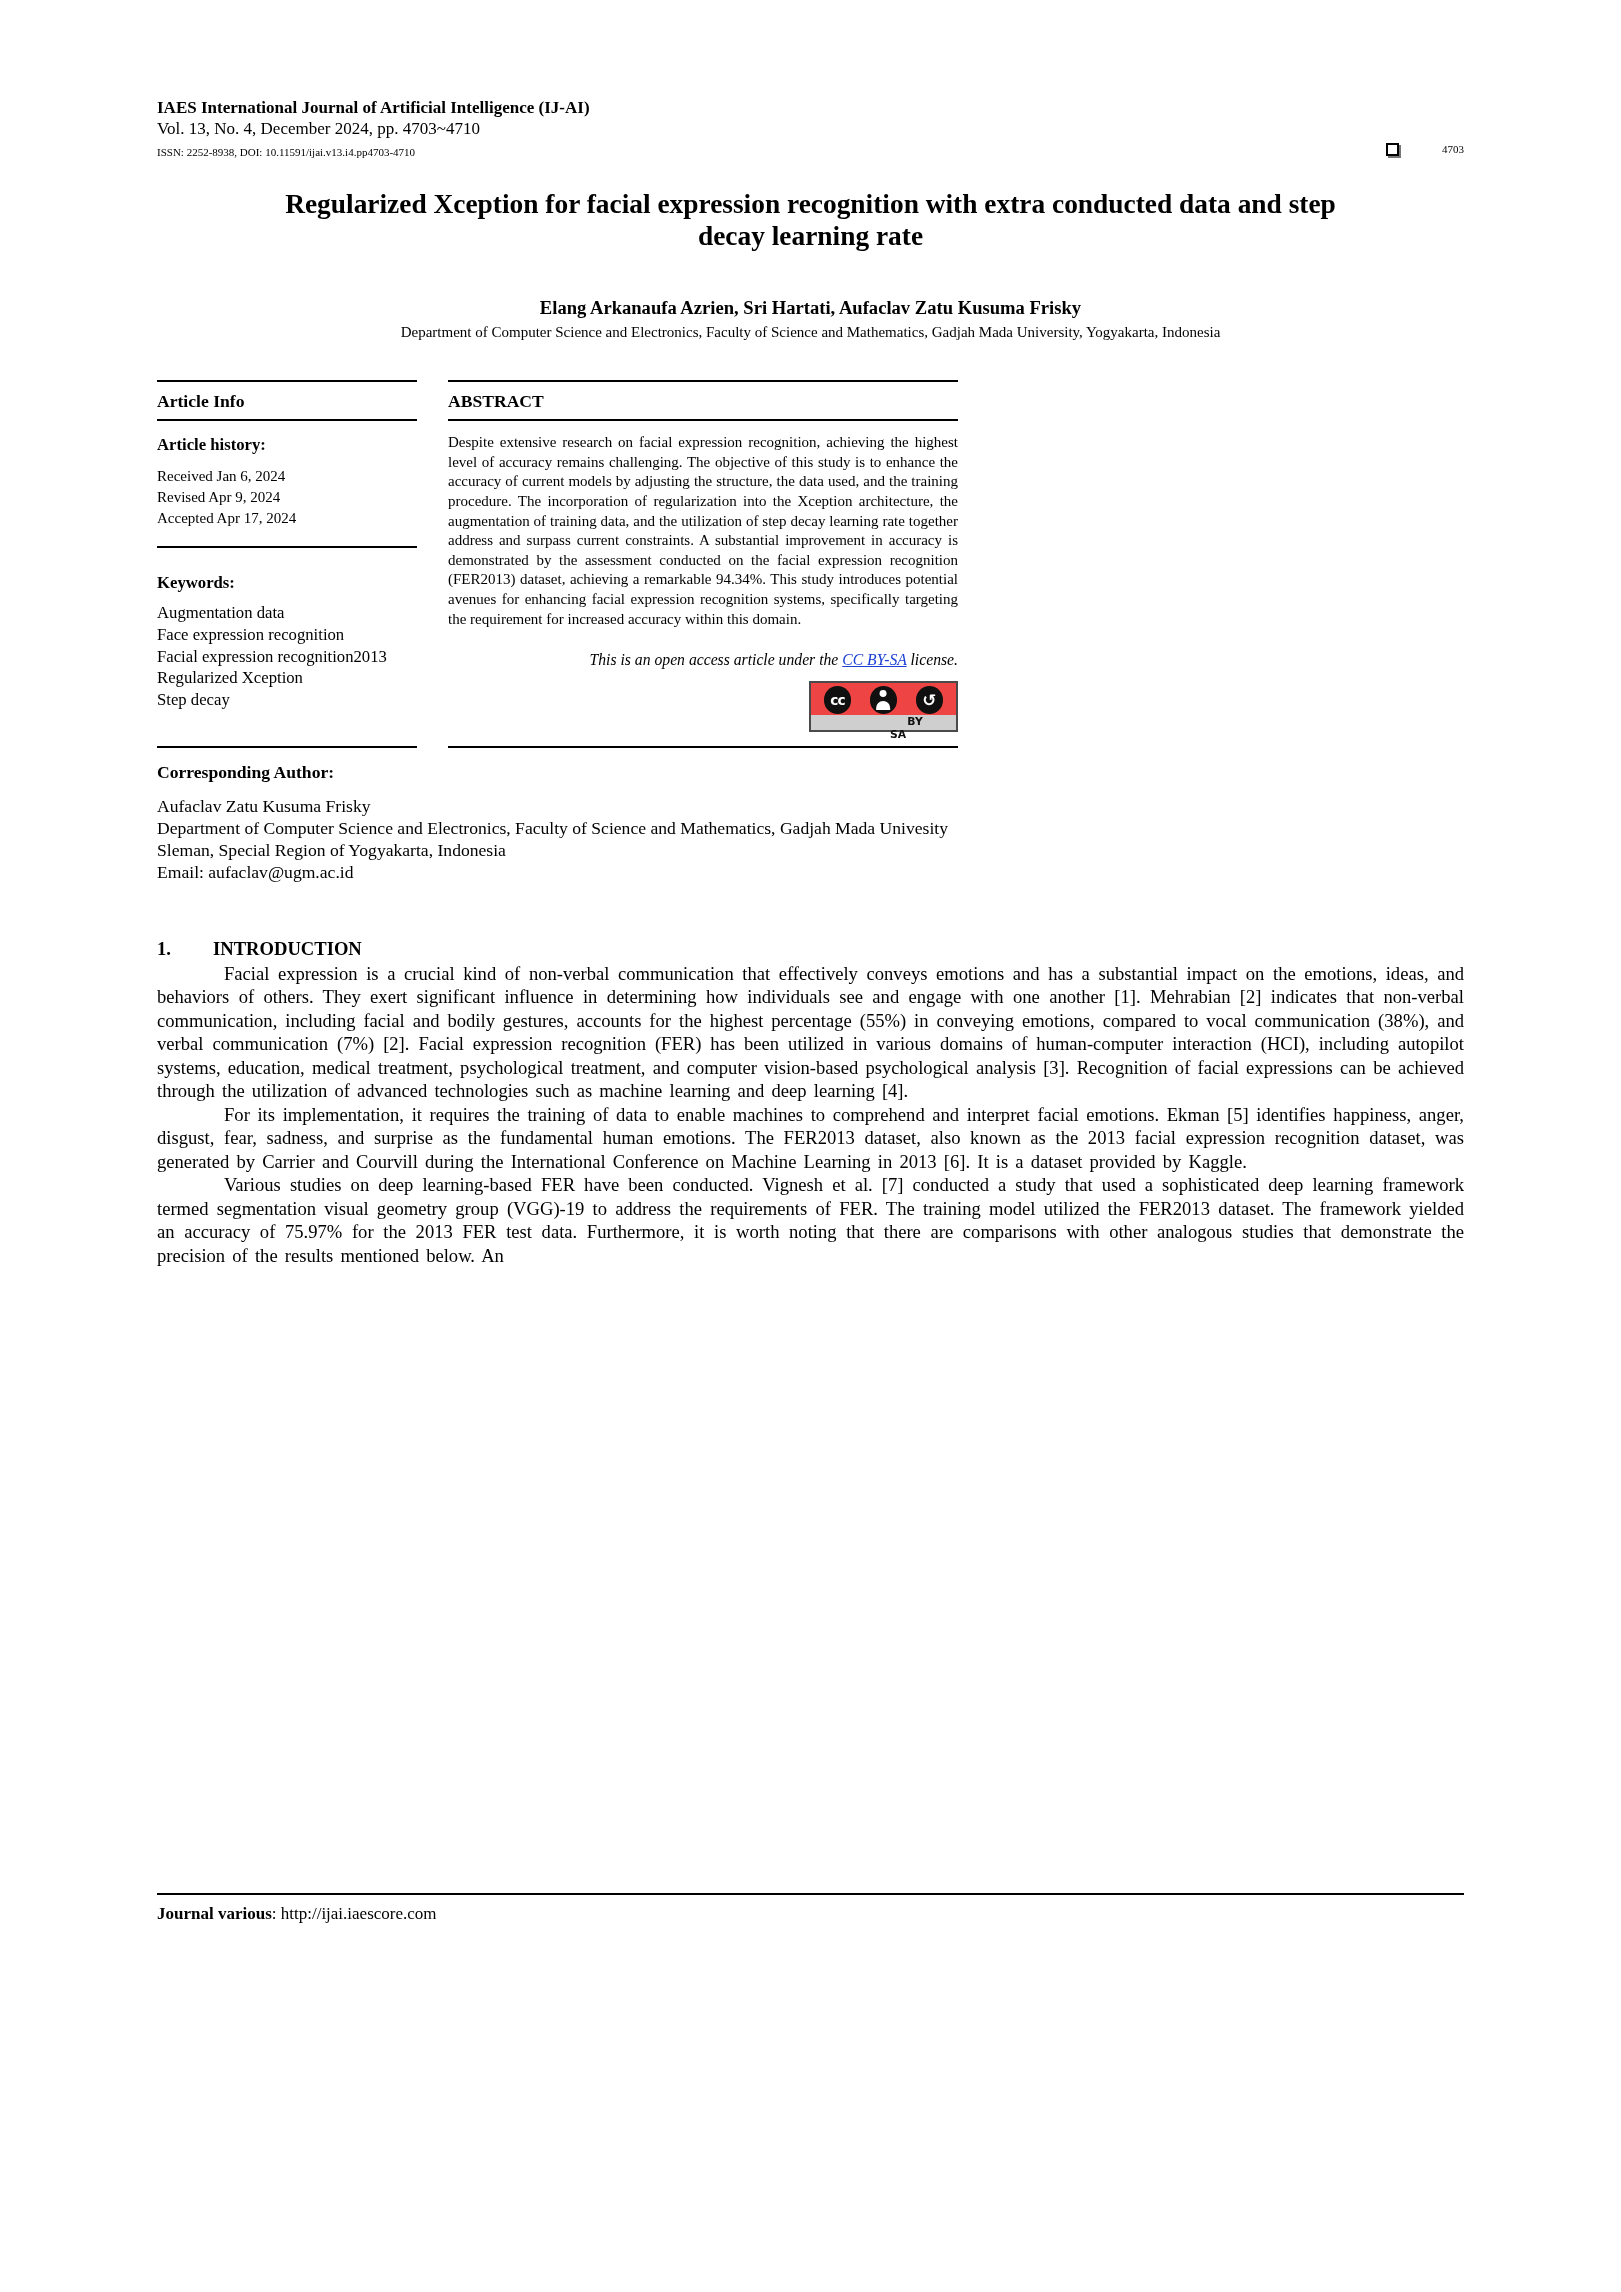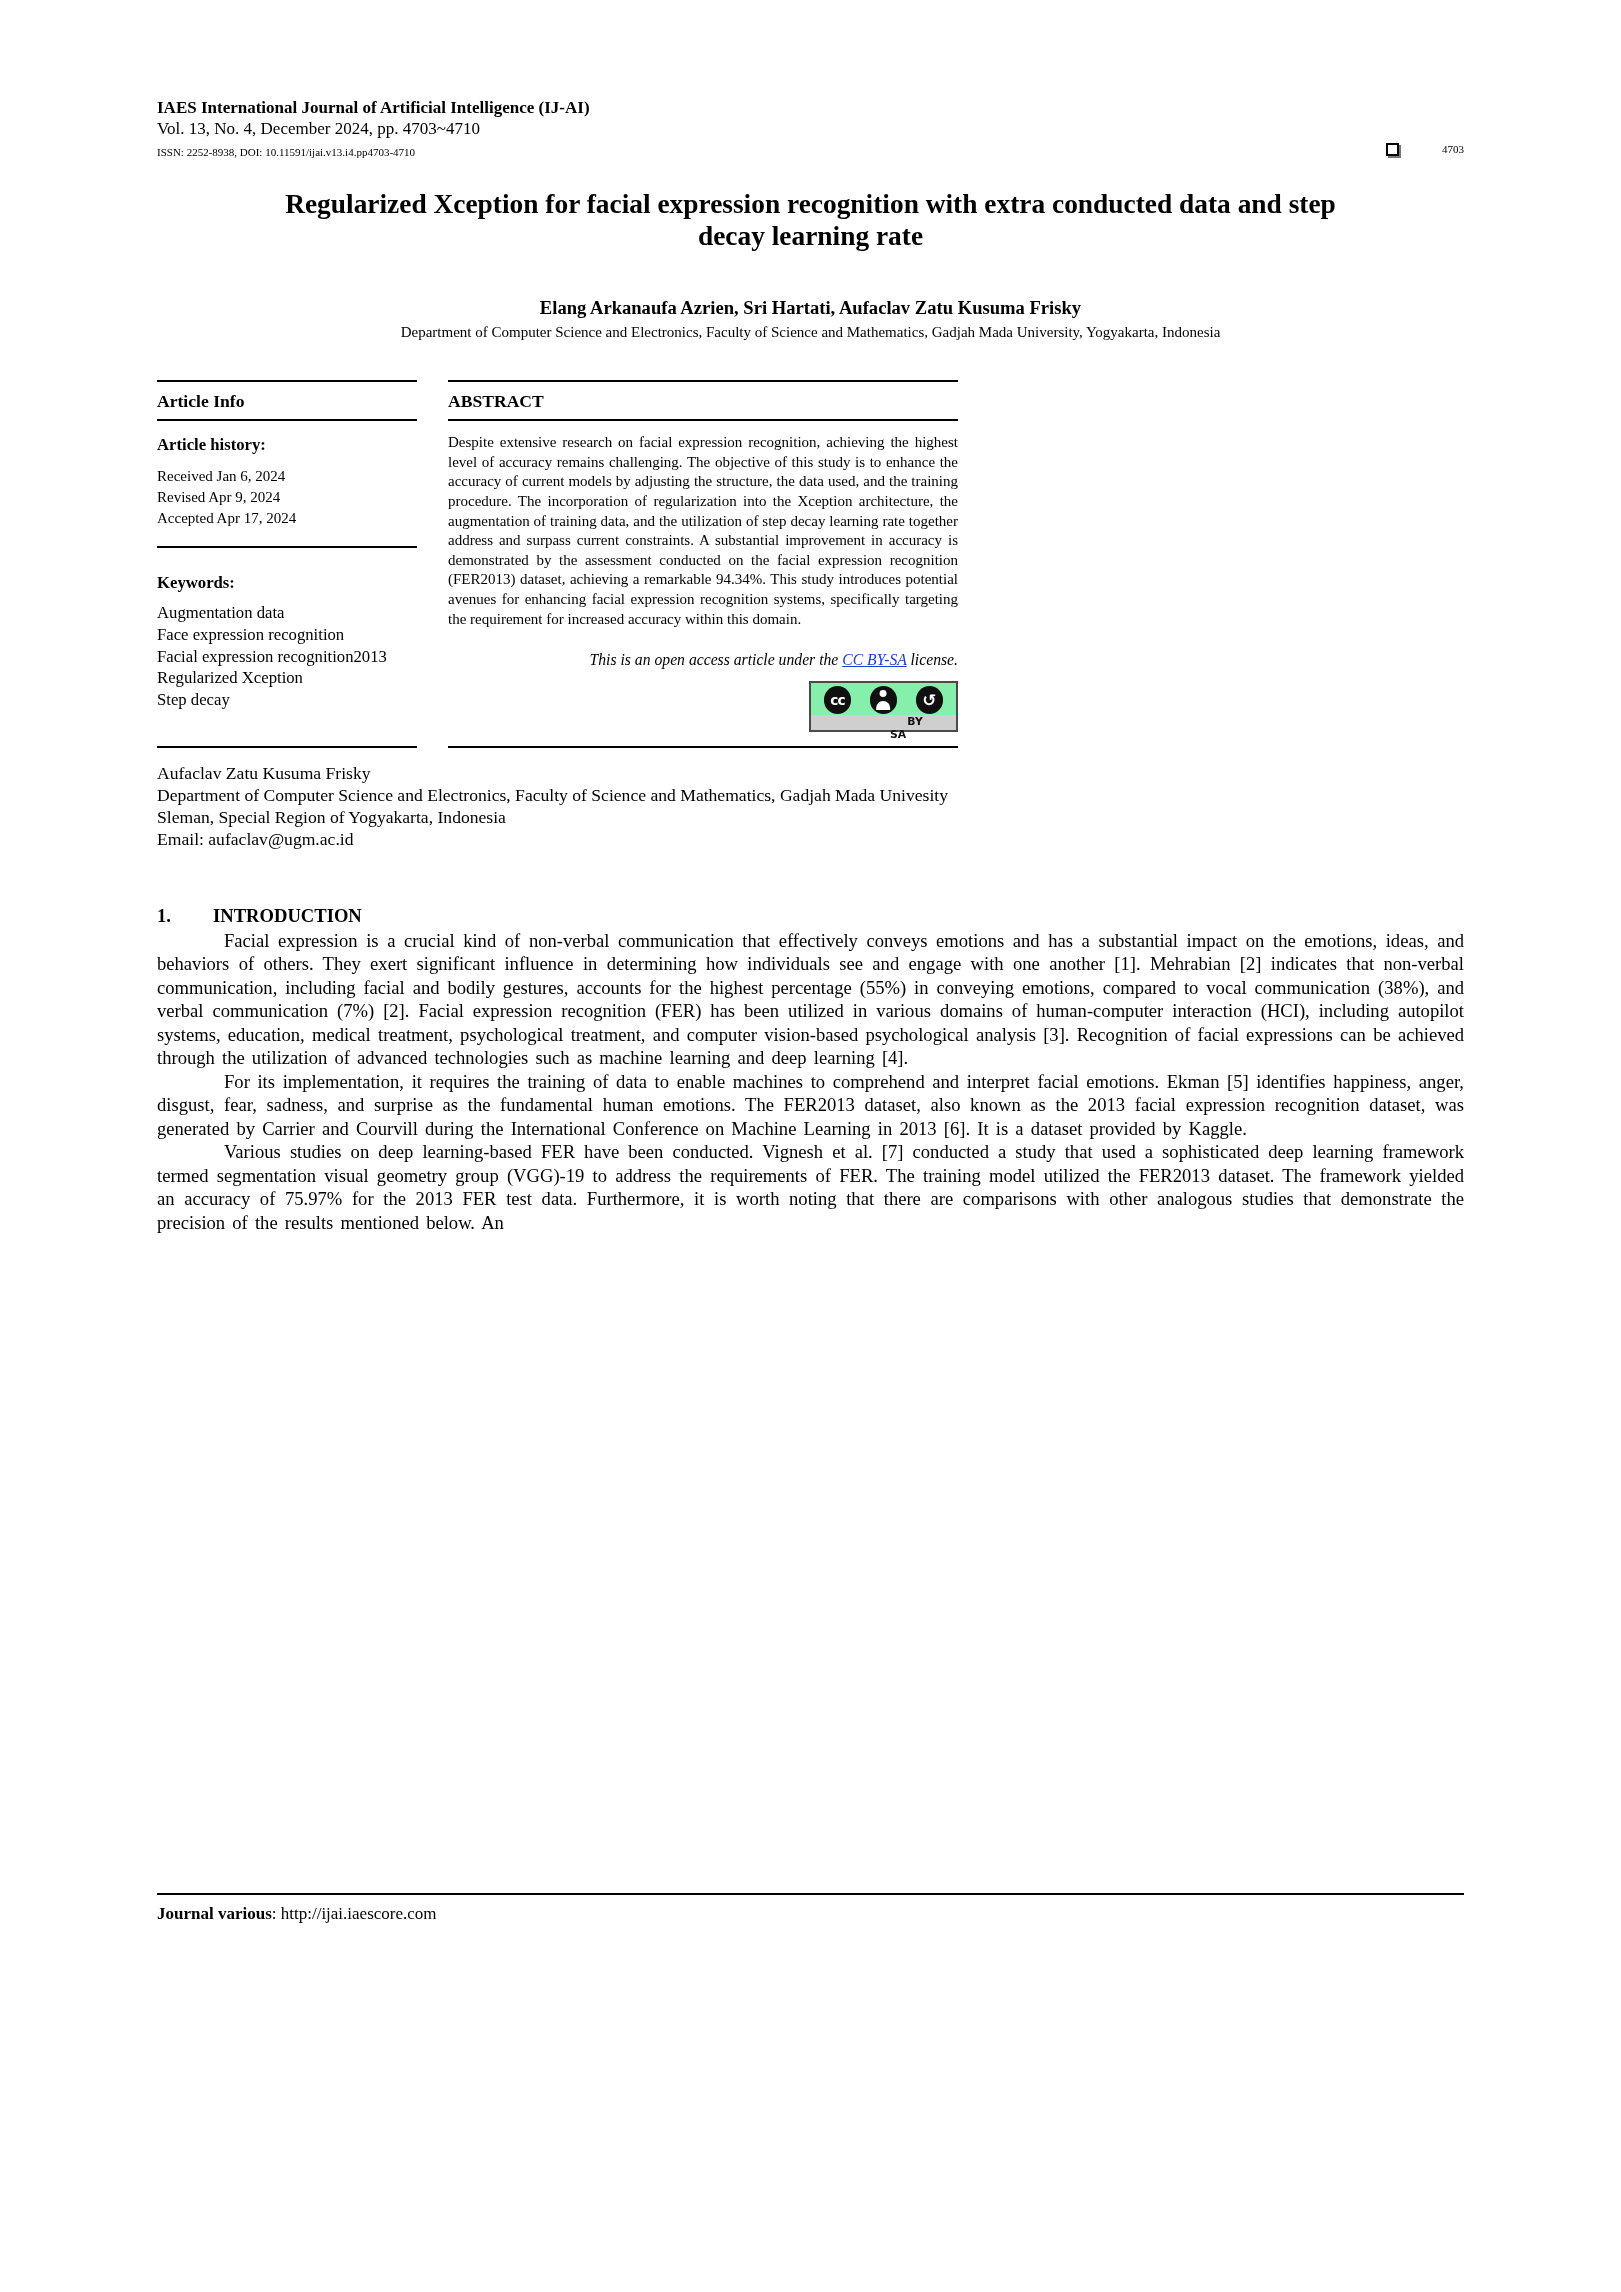--- a/index.html
+++ b/index.html
@@ -35,21 +35,21 @@
   .subhead { font-weight: bold; font-size: 16.7px; margin-top: 14.7px; }
   .history-list { margin-top: 10.8px; font-size: 15px; line-height: 21px; }
   .left-rule { border-top: 2px solid #000; margin-top: 16.7px; }
   .keywords-label { margin-top: 25px; }
   .keywords-list { margin-top: 9.8px; font-size: 16.7px; line-height: 21.6px; }
   .abstract-text { margin-top: 12.7px; font-size: 15px; line-height: 19.6px; text-align: justify; }
   .license-line { margin-top: 21.6px; text-align: right; font-style: italic; font-size: 15.7px; }
   .license-line a { color: #1a3fd4; text-decoration: underline; }
 
   
-  .cc-badge { width: 149px; height: 51px; border: 2px solid #4a4a4a; background: #86efac; margin: 12.7px 0 13.7px auto; display: flex; flex-direction: column; }
+  .cc-badge { width: 149px; height: 51px; border: 2px solid #4a4a4a; background: #ef4444; margin: 12.7px 0 13.7px auto; display: flex; flex-direction: column; }
   .cc-icons { flex: 1; display: flex; align-items: center; justify-content: space-between; padding: 2px 12.7px 0 12.7px; }
   .cc-circle { width: 27.4px; height: 27.4px; border-radius: 50%; background: #101010; color: #fff; display: flex; align-items: center; justify-content: center; font-family: "DejaVu Sans", sans-serif; font-weight: bold; position: relative; }
   .cc-logo { font-size: 13.7px; letter-spacing: -1px; }
   .sa-glyph { font-size: 16.7px; line-height: 1; }
   .person-head { position: absolute; top: 3.9px; left: 50%; transform: translateX(-50%); width: 6.9px; height: 6.9px; border-radius: 50%; background: #fff; }
   .person-body { position: absolute; bottom: 3.9px; left: 50%; transform: translateX(-50%); width: 13.7px; height: 8.8px; border-radius: 6.9px 6.9px 0 0; background: #fff; }
   .cc-strip { height: 15.7px; background: #cfcfcf; display: flex; align-items: center; font-family: "DejaVu Sans", sans-serif; font-size: 10.8px; font-weight: bold; color: #111; flex-direction: column; }
   .by-label { margin-left: 63px; }
   .sa-label { margin-left: 29px; }
 
@@ -141,20 +141,21 @@
       </div>
 
     </section>
 
     <div class="bottom-rules">
       <div class="seg-left"></div>
       <div class="seg-right"></div>
     </div>
 
     <section class="corresponding">
+      <div class="corresponding-heading">Corresponding Author:</div>
       <div class="corr-lines">
         <div>Aufaclav Zatu Kusuma Frisky</div>
         <div>Department of Computer Science and Electronics, Faculty of Science and Mathematics, Gadjah Mada Univesity</div>
         <div>Sleman, Special Region of Yogyakarta, Indonesia</div>
         <div>Email: aufaclav@ugm.ac.id</div>
       </div>
     </section>
 
     <section class="introduction">
       <div class="sec-heading-row">

